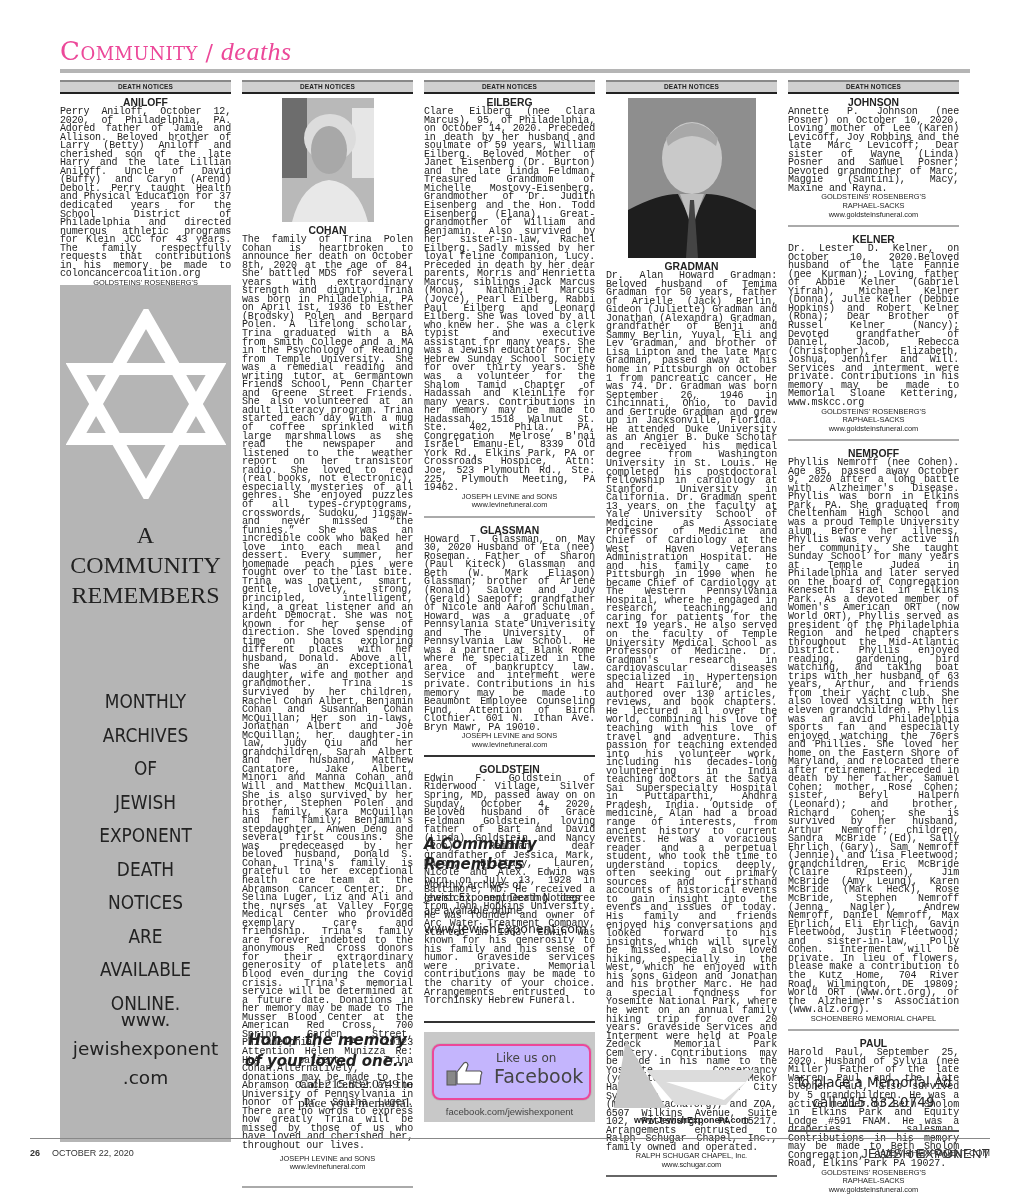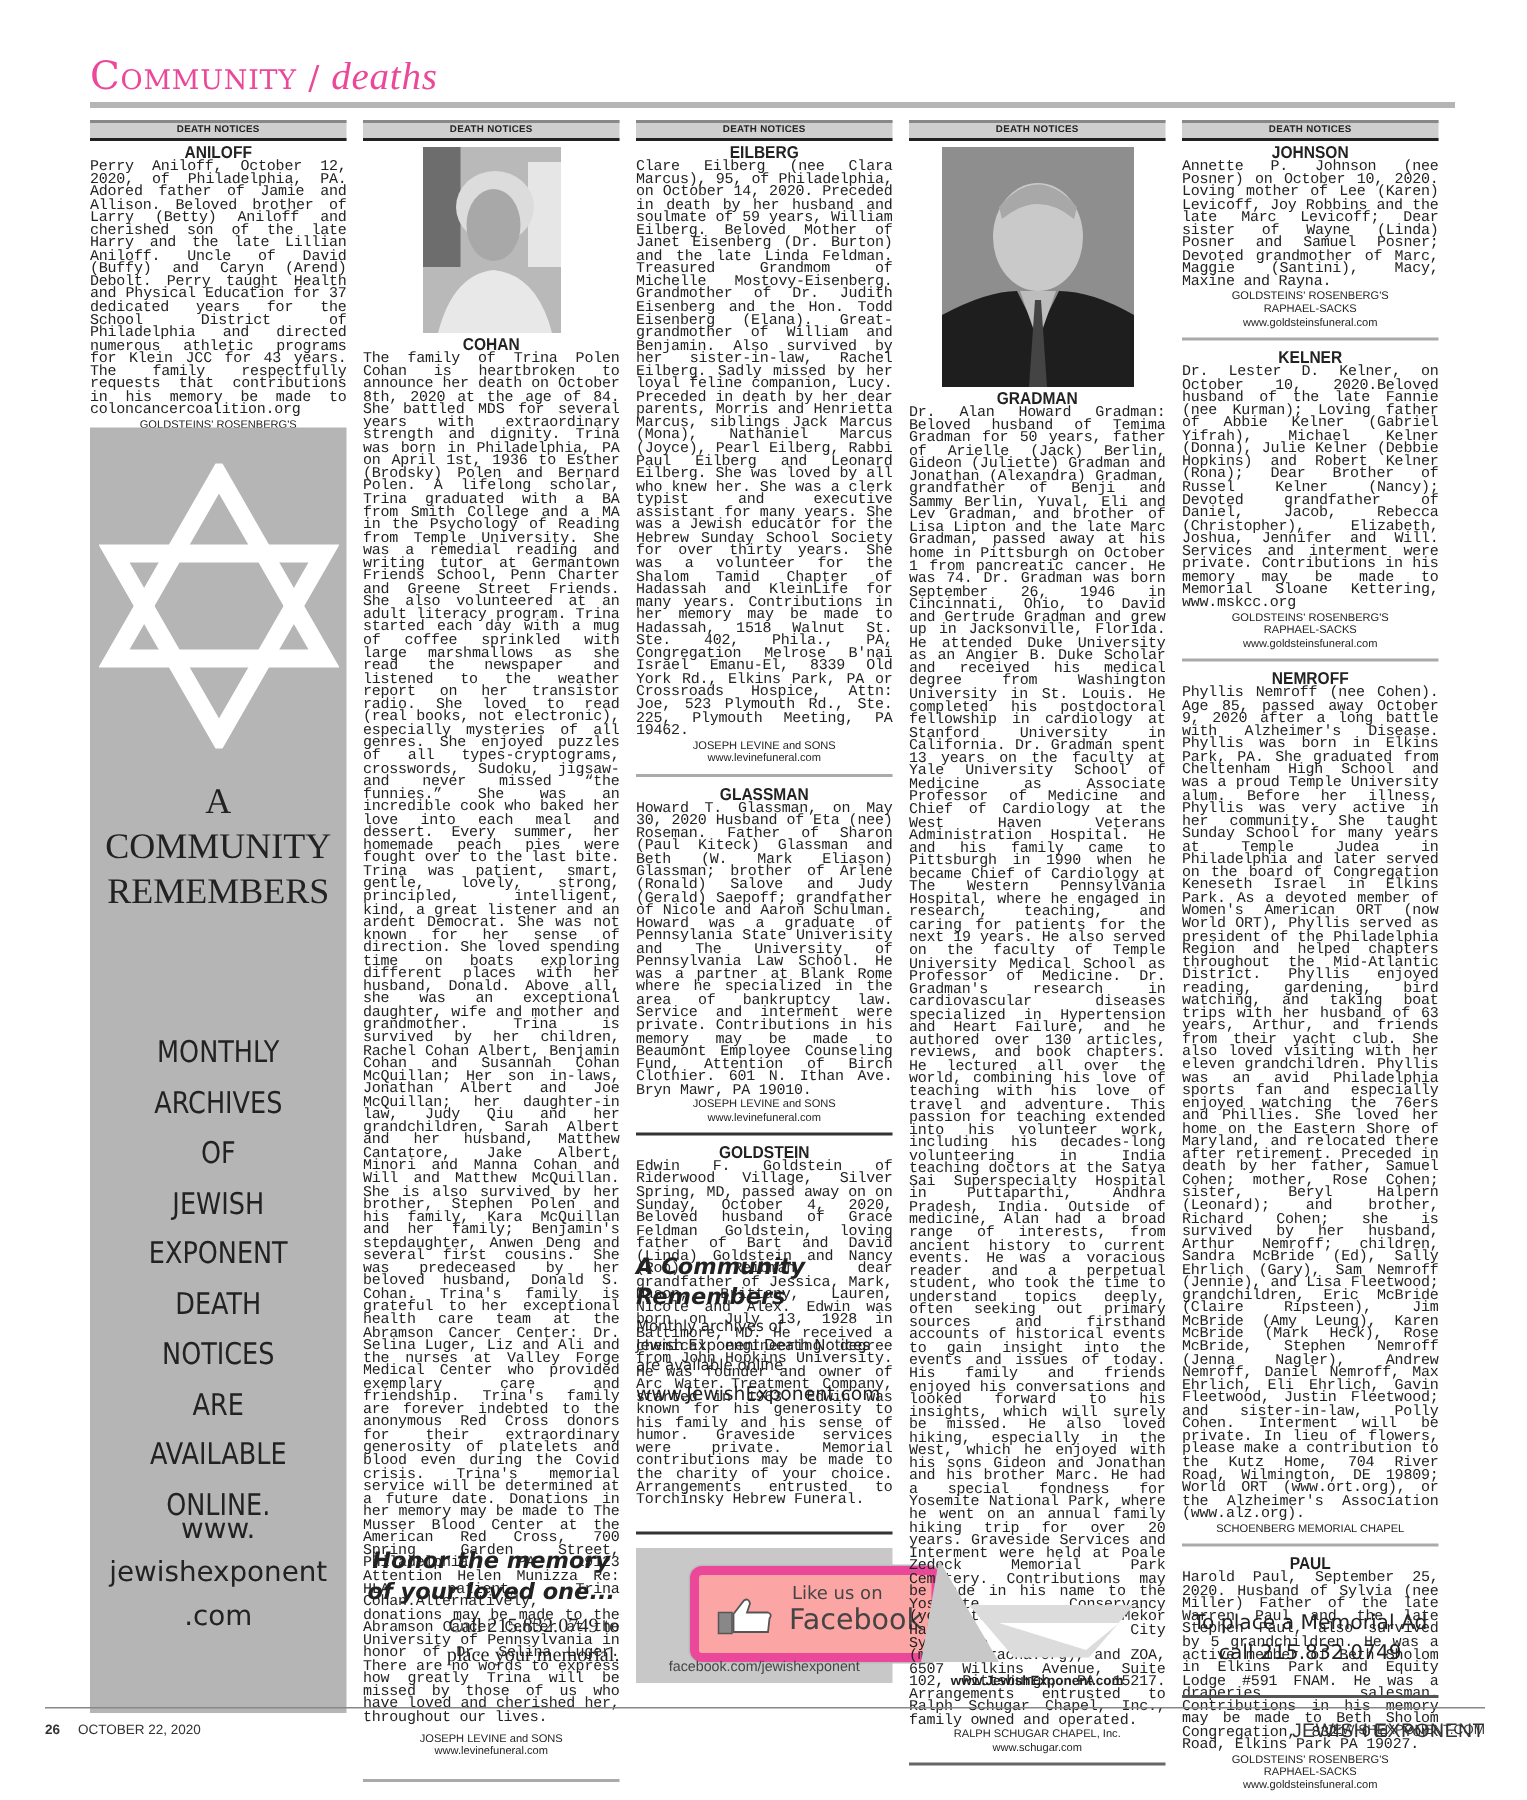--- a/index.html
+++ b/index.html
@@ -29,21 +29,21 @@
 
   .honor{position:absolute;left:242px;top:1030px;width:171px;text-align:center;}
   .honor .h{font-family:"DejaVu Sans",sans-serif;font-style:italic;font-weight:bold;font-size:15px;line-height:21px;}
   .honor .p{font-family:Liberation Serif, serif;font-size:13.5px;line-height:19px;margin-top:2px;text-align:right;}
 
   .cr{position:absolute;left:424px;top:834px;width:171px;text-align:left;}
   .cr .h{font-family:"DejaVu Sans",sans-serif;font-style:italic;font-weight:bold;font-size:15px;line-height:20px;}
   .cr .p{font-family:"DejaVu Sans",sans-serif;font-size:10px;line-height:13px;margin-top:4px;}
   .cr .u{font-family:"DejaVu Sans",sans-serif;font-size:12.5px;margin-top:4px;}
   .fb{position:absolute;left:424px;top:1032px;width:171px;height:90px;background:#c8c8c8;}
-  .fb .btn{position:absolute;left:8px;top:12px;width:155px;height:52px;background:#fca5a5;border:6px solid #ec4899;border-radius:8px;box-shadow:0 0 0 1px #bbb;margin-left:28px;}
+  .fb .btn{position:absolute;left:8px;top:12px;width:155px;height:52px;background:#c4b5fd;border:2px solid #ec4899;border-radius:8px;box-shadow:0 0 0 1px #bbb;}
   .fb .like{position:absolute;left:62px;top:5px;font-size:12px;color:#444;font-family:"DejaVu Sans",sans-serif;}
   .fb .face{position:absolute;left:60px;top:19px;font-size:19px;color:#444;font-family:"DejaVu Sans",sans-serif;text-align:right;}
   .fb .thumb{position:absolute;left:12px;top:14px;}
   .fb .fburl{position:absolute;left:0;width:100%;bottom:5px;text-align:center;font-size:9.5px;color:#444;}
   .fbrule{position:absolute;left:424px;top:1021px;width:171px;height:1.5px;background:#333;}
 
   .jelogo{position:absolute;left:606px;top:1030px;}
   .jeurl{position:absolute;left:606px;top:1115px;width:171px;text-align:center;font-size:9px;font-weight:bold;}
 
   .memorial{position:absolute;left:788px;top:1072px;width:171px;text-align:center;font-family:"DejaVu Sans",sans-serif;font-size:13.5px;line-height:20px;}

